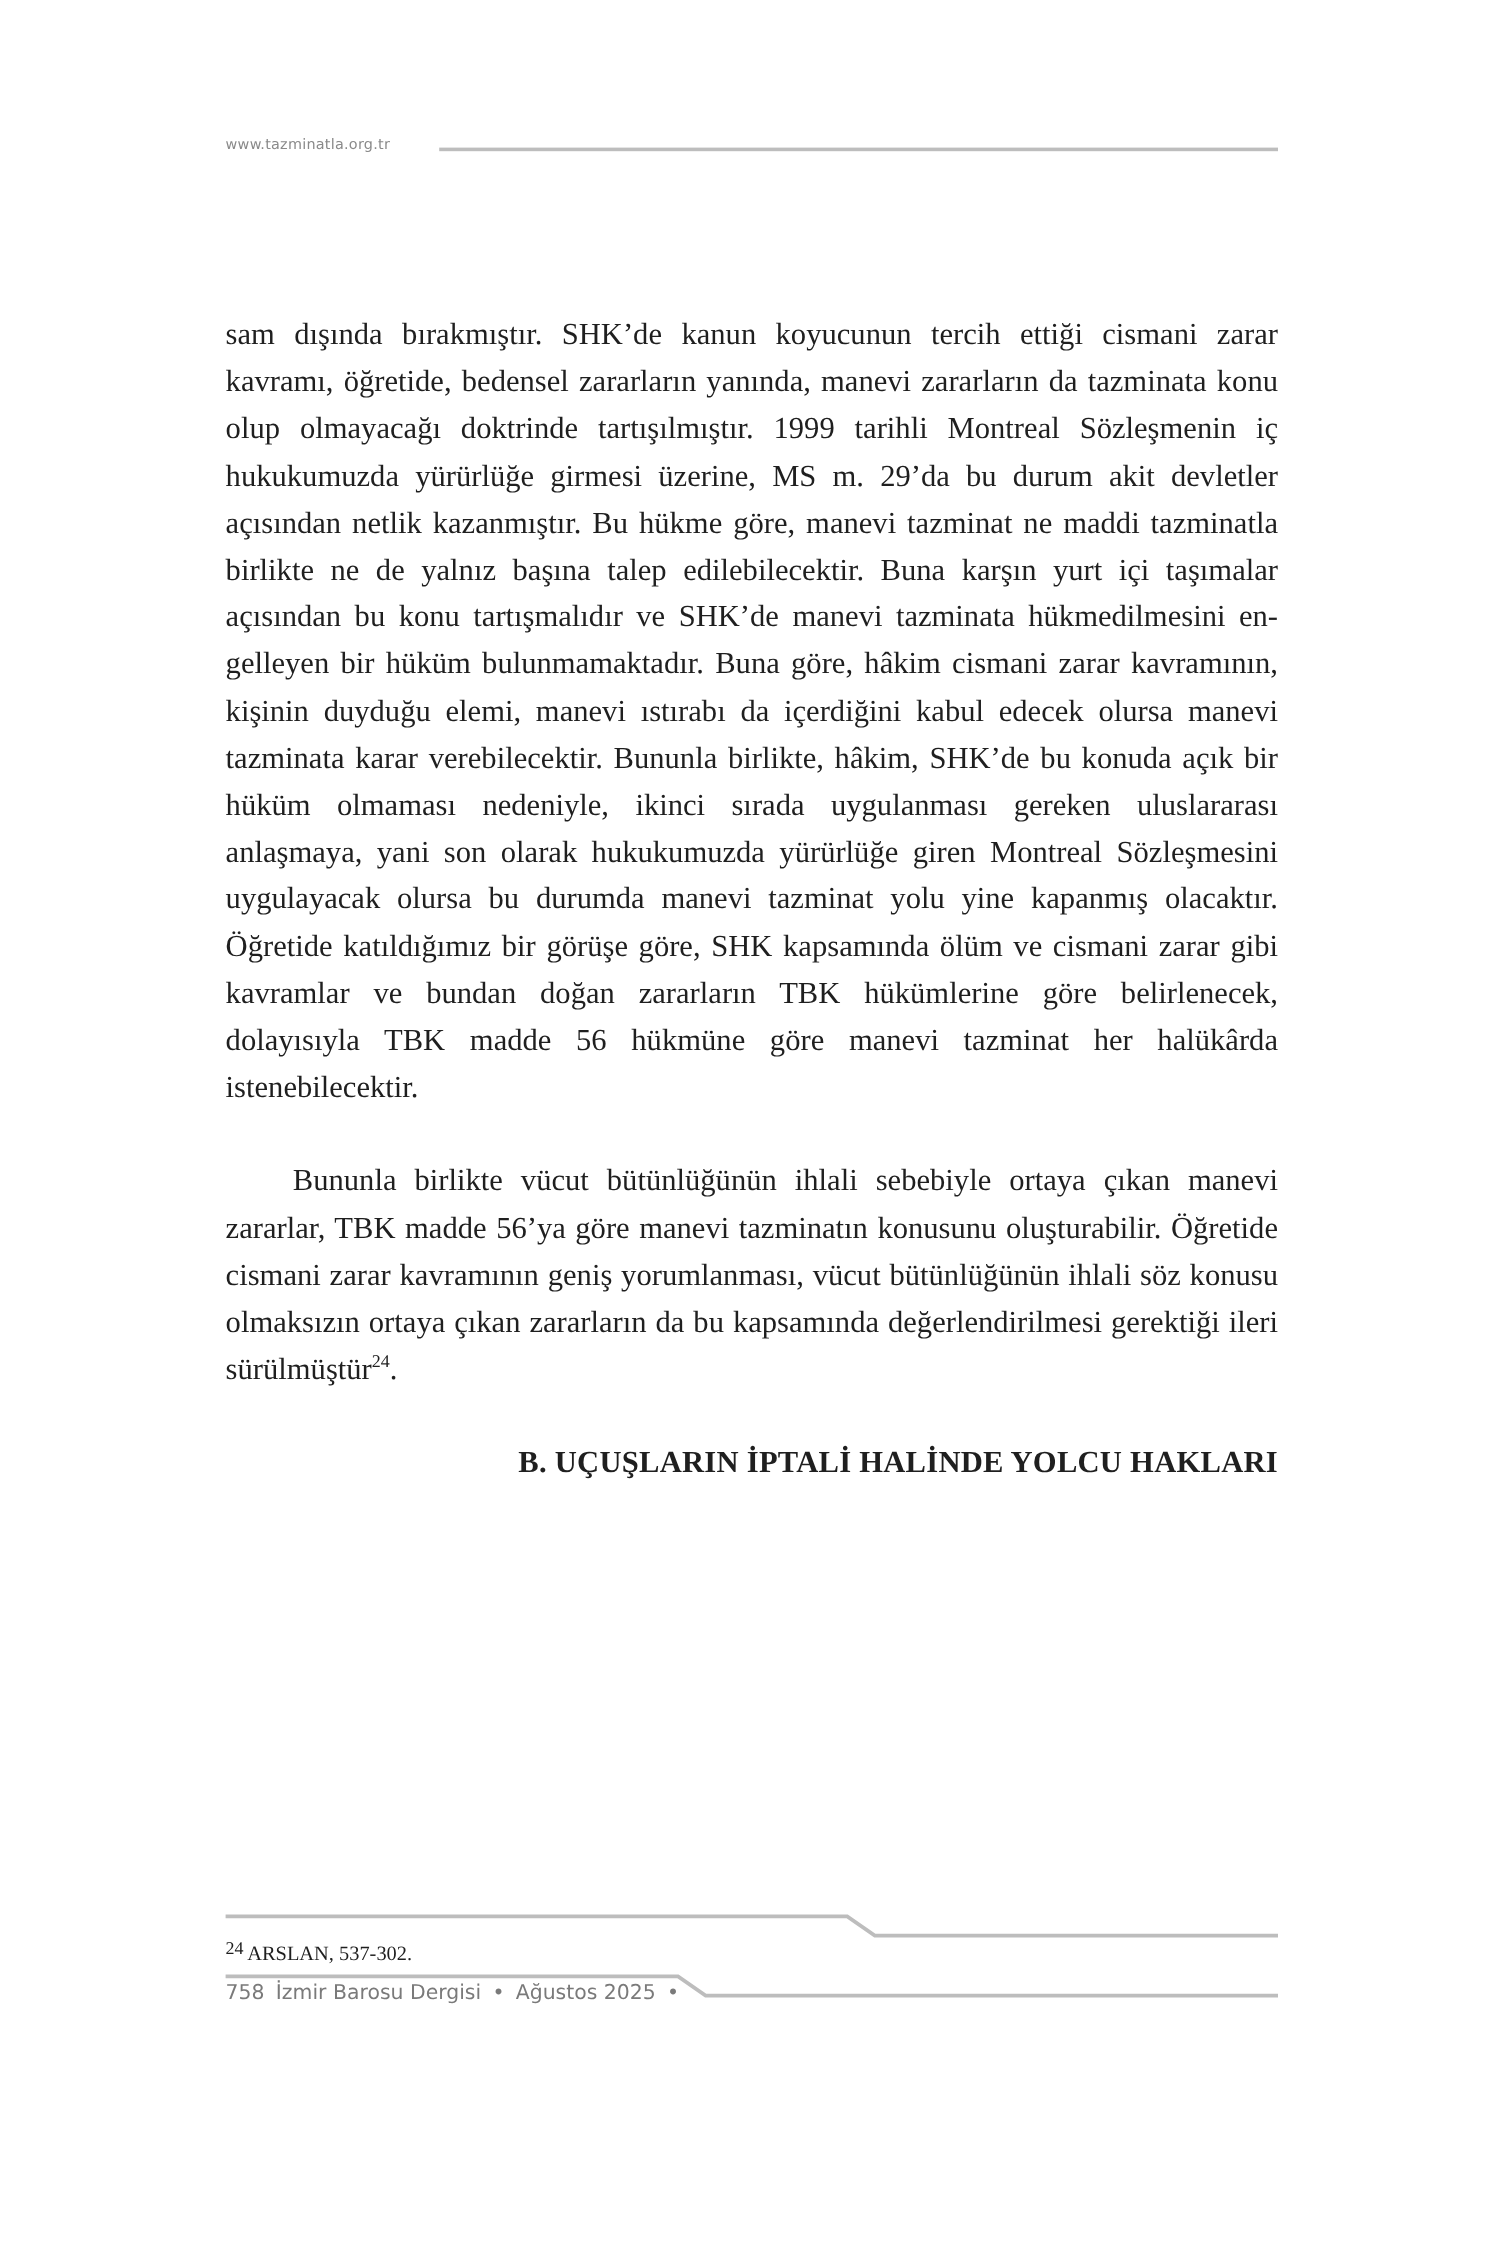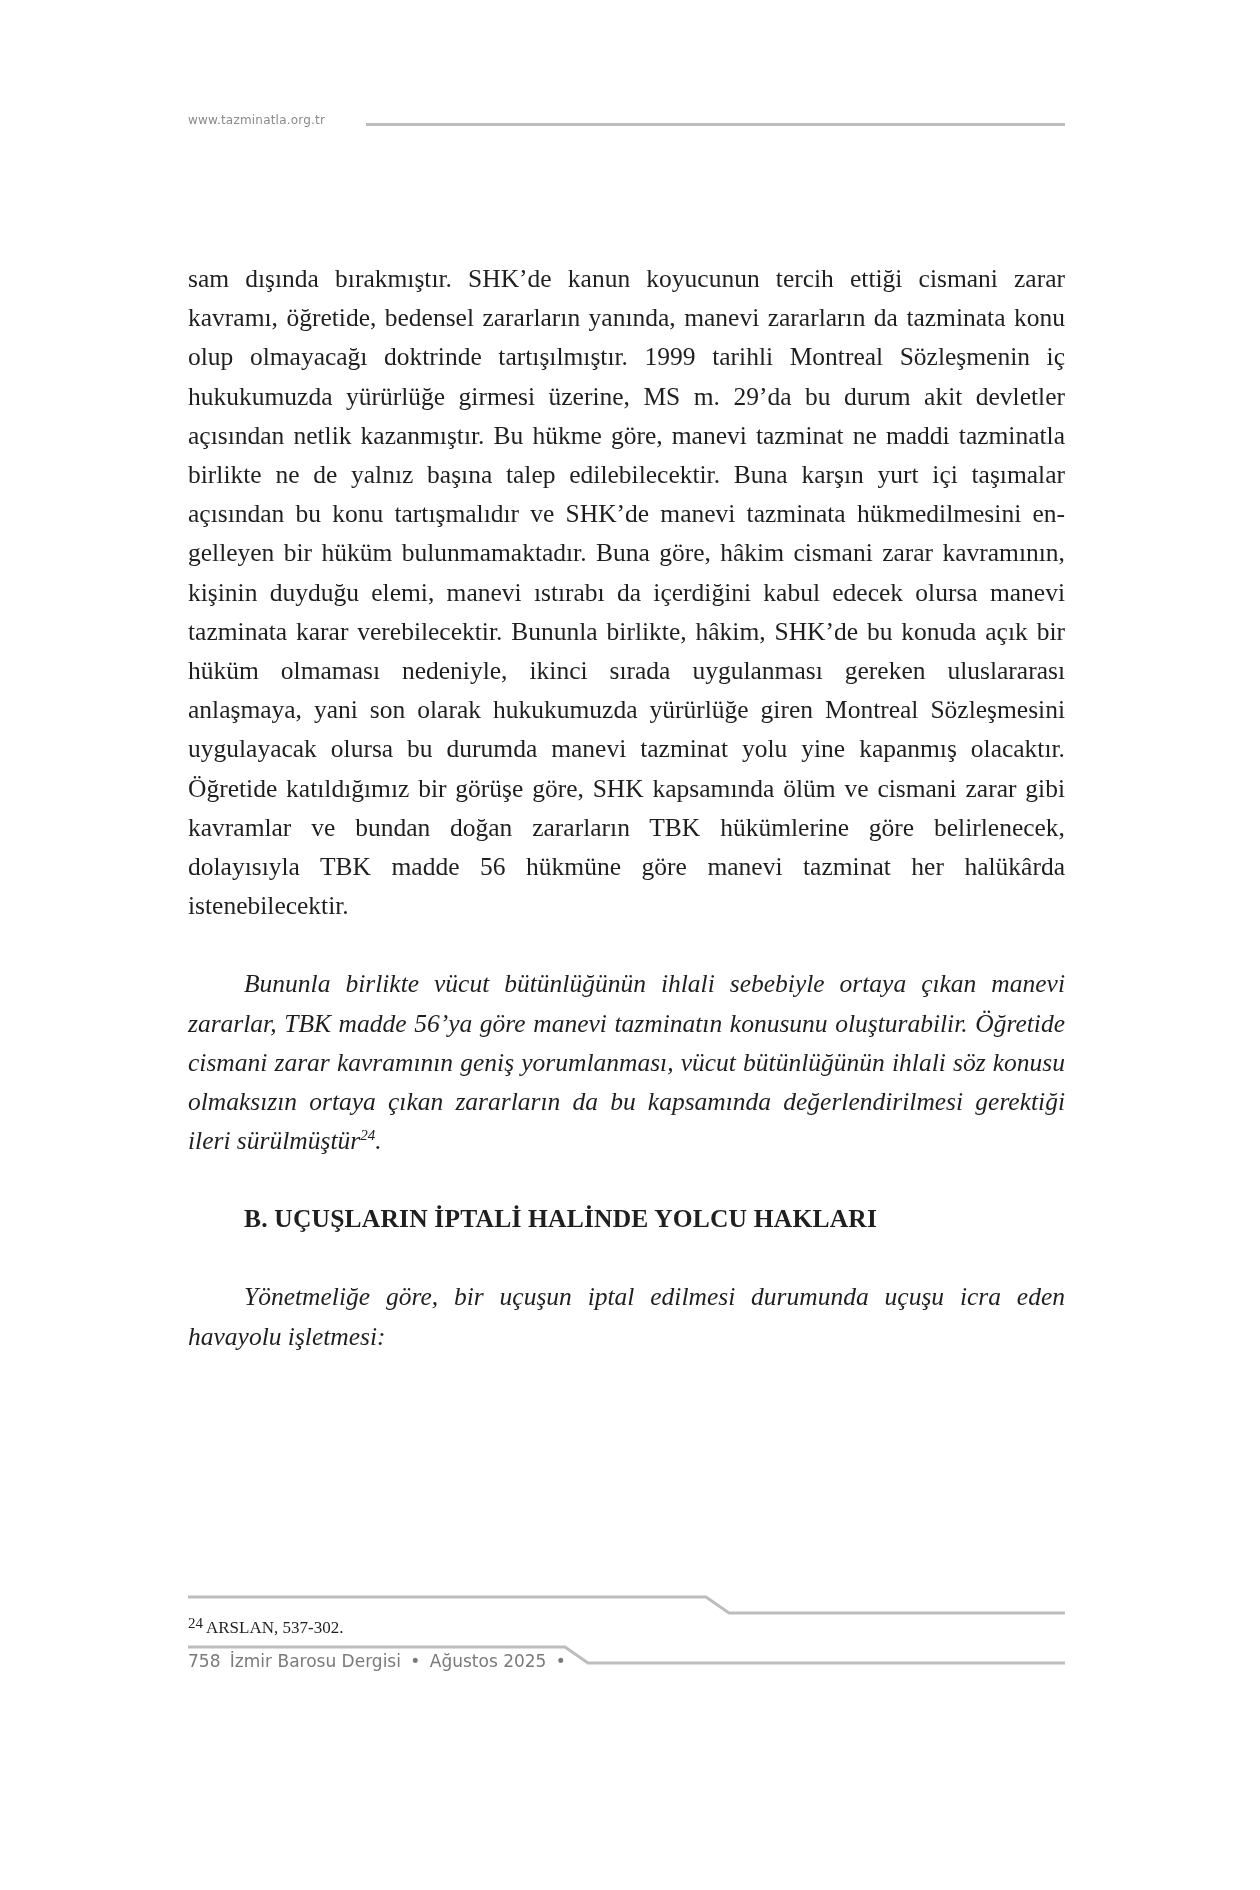--- a/index.html
+++ b/index.html
@@ -49,30 +49,30 @@
   }
   .para {
     font-size: 25.5px;
     line-height: 39.2px;
     text-align: justify;
     margin: 0;
     hyphens: manual;
   }
   .para.indent {
     text-indent: 56px;
-    font-style: italic;
   }
   .gap-1 { margin-top: 39px; }
   .heading {
     font-size: 25.5px;
     line-height: 39px;
     font-weight: bold;
     margin: 39px 0 0 0;
     padding-left: 56px;
     letter-spacing: 0.2px;
+    text-align: right;
   }
   sup {
     font-size: 15px;
     line-height: 0;
     vertical-align: super;
   }
   .footnote-rule, .footer-rule {
     position: absolute;
     left: 0;
     top: 0;
@@ -115,21 +115,20 @@
   <div class="header-rule"></div>
 </div>
 
 <div class="body-text">
   <p class="para">sam dışında bırakmıştır. SHK’de kanun koyucunun tercih ettiği cismani zarar kavramı, öğretide, bedensel zararların yanında, manevi zararların da tazminata konu olup olmayacağı doktrinde tartışılmıştır. 1999 tarih­li Montreal Sözleşmenin iç hukukumuzda yürürlüğe girmesi üzerine, MS m. 29’da bu durum akit devletler açısından netlik kazanmıştır. Bu hükme göre, manevi tazminat ne maddi tazminatla birlikte ne de yalnız başına talep edilebilecektir. Buna karşın yurt içi taşımalar açısından bu konu tartışmalıdır ve SHK’de manevi tazminata hükmedilmesini en­gelleyen bir hüküm bulunmamaktadır. Buna göre, hâkim cismani zarar kavramının, kişinin duyduğu elemi, manevi ıstırabı da içerdiğini kabul edecek olursa manevi tazminata karar verebilecektir. Bununla birlikte, hâkim, SHK’de bu konuda açık bir hüküm olmaması nedeniyle, ikinci sırada uygulanması gereken uluslararası anlaşmaya, yani son olarak hu­kukumuzda yürürlüğe giren Montreal Sözleşmesini uygulayacak olursa bu durumda manevi tazminat yolu yine kapanmış olacaktır. Öğretide katıldığımız bir görüşe göre, SHK kapsamında ölüm ve cismani zarar gibi kavramlar ve bundan doğan zararların TBK hükümlerine göre be­lirlenecek, dolayısıyla TBK madde 56 hükmüne göre manevi tazminat her halükârda istenebilecektir.</p>
 
   <p class="para indent gap-1"><span>Bununla birlikte vücut bütünlüğünün ihlali sebebiyle ortaya çıkan manevi zararlar, TBK madde 56’ya göre manevi tazminatın konusunu oluşturabilir. Öğretide cismani zarar kavramının geniş yorumlanması, vücut bütünlüğünün ihlali söz konusu olmaksızın ortaya çıkan zararların da bu kapsamında değerlendirilmesi gerektiği ileri sürülmüştür</span><sup>24</sup><span>.</span></p>
 
   <h2 class="heading">B. UÇUŞLARIN İPTALİ HALİNDE YOLCU HAKLARI</h2>
 
-  <p class="para indent gap-1">Yönetmeliğe göre, bir uçuşun iptal edilmesi durumunda uçuşu icra eden havayolu işletmesi:</p>
 
 </div>
 
 <svg class="footnote-rule" width="1260" height="1890" viewBox="0 0 1260 1890">
   <polyline points="188,1597 706,1597 729,1613 1065,1613" fill="none" stroke="#bdbdbd" stroke-width="3"></polyline>
   <polyline points="188,1647 565,1647 588,1663 1065,1663" fill="none" stroke="#bdbdbd" stroke-width="3"></polyline>
 </svg>
 
 <div class="footnote">
   <span class="fn-num">24</span><span>ARSLAN, 537-302.</span>

